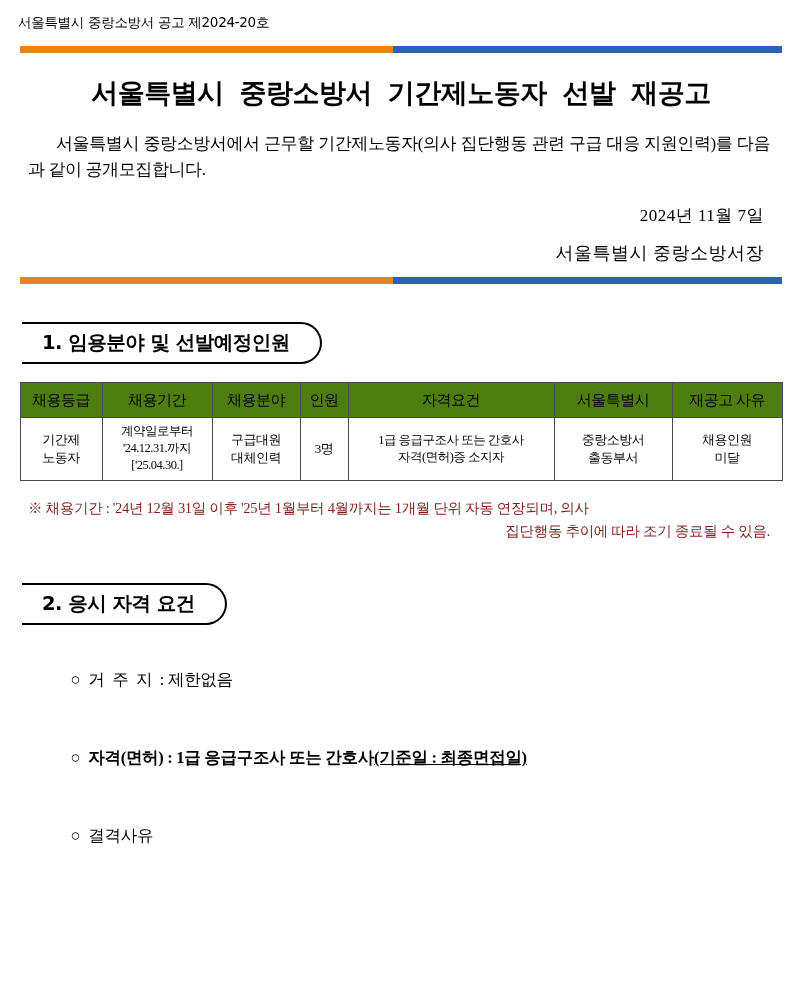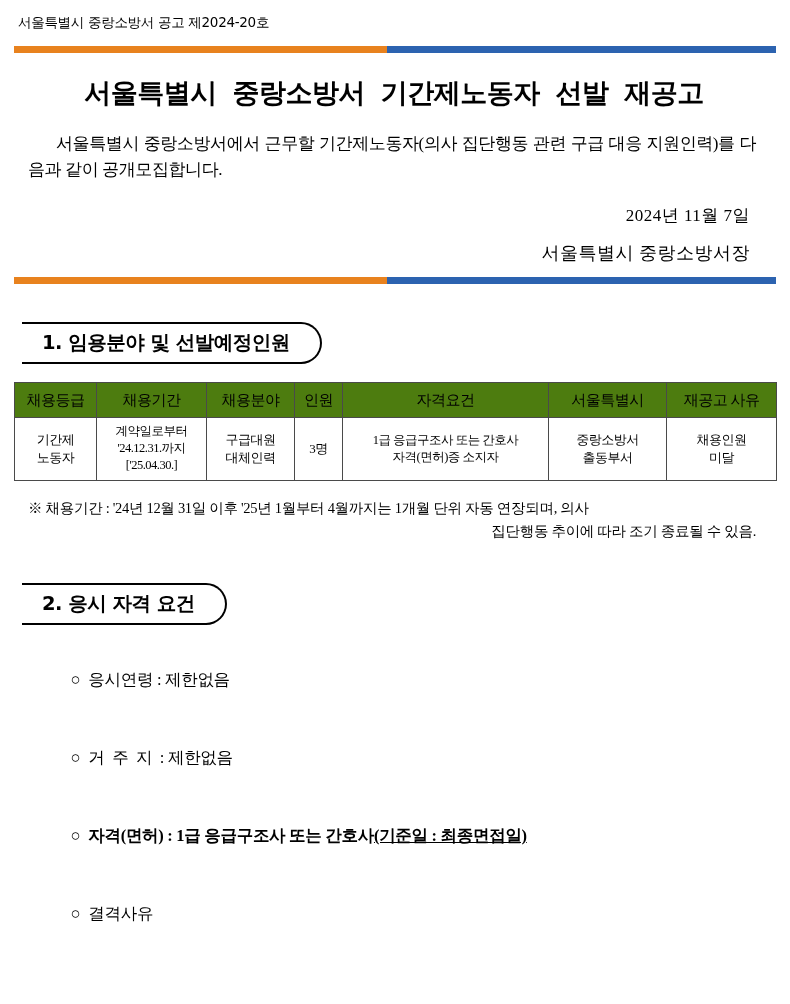--- a/index.html
+++ b/index.html
@@ -13,21 +13,21 @@
     position: relative;
     font-family: "Liberation Serif", "DejaVu Serif", serif;
     color: #000000;
     overflow: hidden;
   }
   .page {
     position: relative;
     width: 790px;
     height: 1004px;
     box-sizing: border-box;
-    padding: 10px 16px 0 14px;
+    padding: 10px 2px 0 14px;
   }
   .doc-header {
     font-family: "DejaVu Sans", "Liberation Sans", sans-serif;
     font-size: 13.5px;
     letter-spacing: -0.3px;
     color: #000;
     margin: 4px 0 14px 4px;
   }
   
   .rule {
@@ -115,21 +115,21 @@
   table.jobs th {
     background: #4d7c0f;
     font-weight: normal;
     font-size: 15px;
     height: 26px;
   }
   table.jobs td { height: 54px; font-size: 13px; }
   table.jobs td.small { font-size: 12.5px; }
 
   .note {
-    color: #000000;
+    color: #7f1d1d;
     font-size: 14.5px;
     line-height: 1.6;
     letter-spacing: -0.3px;
     margin: 16px 18px 0 14px;
     text-indent: 0;
   }
   .note .hang { display: block; padding-left: 72px; text-align: right; }
 
   .req-list {
     margin: 24px 0 0 26px;
@@ -216,23 +216,20 @@
       <span>※  채용기간 : </span><span>'24년  12월 31일 이후 '25년  1월부터  4월까지는 1개월  단위 자동 연장되며,  의사</span>
       <span class="hang">집단행동 추이에 따라 조기 종료될 수 있음.</span>
     </div>
   </div>
 
   <div class="sec2-wrap">
     <div class="section-head">2.  응시 자격 요건</div>
 
     <div class="req-list">
       <div class="req-item">
-        <span class="bullet">○</span><span>응시연령 : 제한없음</span>
-      </div>
-      <div class="req-item">
         <span class="bullet">○</span><span>거  주  지  : 제한없음</span>
       </div>
       <div class="req-item bold">
         <span class="bullet">○</span><span>자격(면허) : 1급 응급구조사 또는 간호사</span><span class="u">(기준일 : 최종면접일)</span>
       </div>
       <div class="req-item">
         <span class="bullet">○</span><span>결격사유</span>
       </div>
     </div>
 

